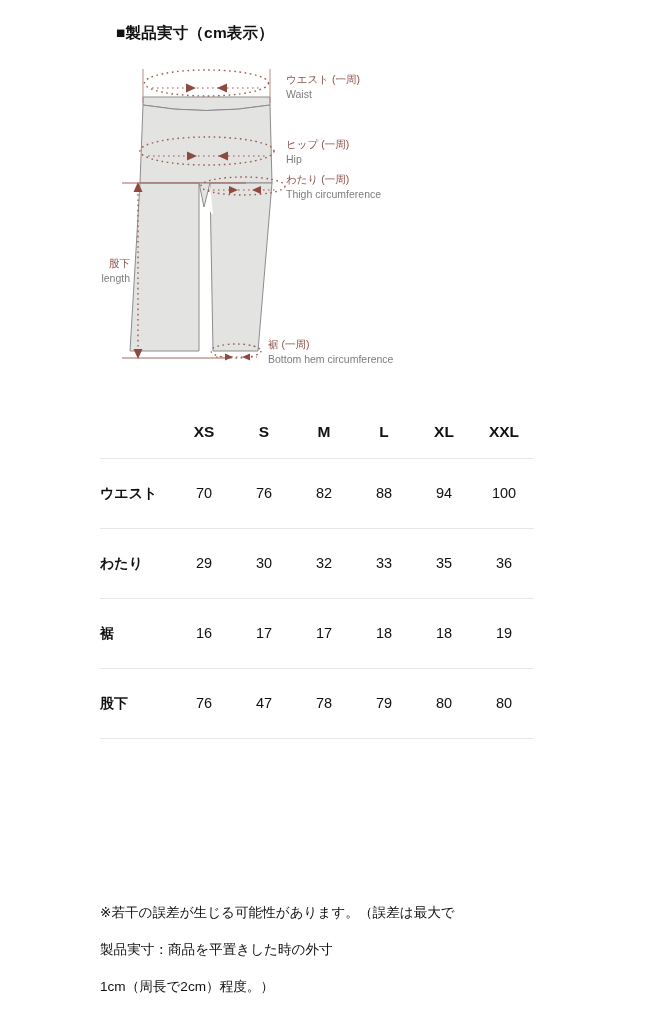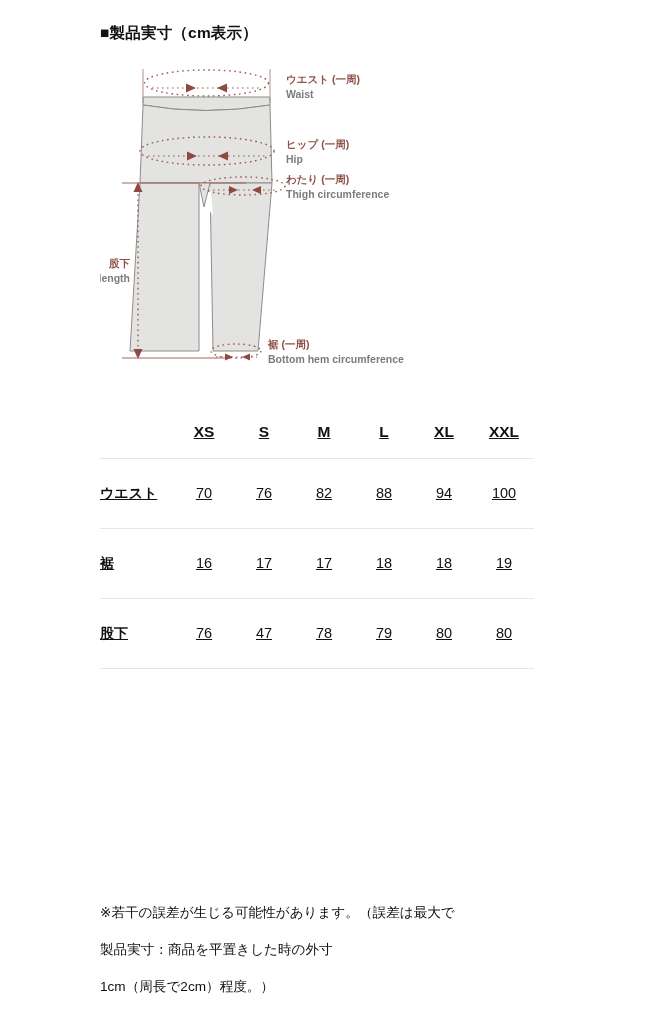--- a/index.html
+++ b/index.html
@@ -10,57 +10,55 @@
     background: #ffffff;
     font-family: "Liberation Sans", "DejaVu Sans", sans-serif;
     color: #111111;
     overflow: hidden;
   }
   .page { position: relative; width: 648px; height: 1024px; padding: 0; }
 
   
   .heading {
     position: absolute;
-    left: 100px;
+    left: 116px;
     top: 23px;
     font-size: 15.5px;
     font-weight: bold;
     letter-spacing: 0.2px;
     color: #111;
     white-space: nowrap;
   }
 
   
   .diagram-wrap {
     position: absolute;
     left: 100px;
     top: 55px;
     width: 448px;
     height: 330px;
-    font-weight: bold;
   }
   .diagram-wrap svg { display:block; }
 
   
   .size-table {
     position: absolute;
     left: 100px;
     top: 412px;
     width: 434px;
     border-collapse: collapse;
     table-layout: fixed;
   }
   .size-table col.c-label { width: 74px; }
   .size-table col.c-size  { width: 60px; }
   .size-table th, .size-table td {
     border-bottom: 1px solid #e6e6e6;
     padding: 0;
     text-align: center;
     vertical-align: middle;
-    text-decoration: underline;
   }
   .size-table thead th {
     height: 46px;
     font-size: 15.5px;
     font-weight: bold;
     color: #111;
     padding-bottom: 6px;
   }
   .size-table thead th.blank { border-bottom: 1px solid #e6e6e6; }
   .size-table tbody th {
@@ -197,20 +195,29 @@
       <tr>
         <th>ウエスト</th>
         <td>70</td>
         <td>76</td>
         <td>82</td>
         <td>88</td>
         <td>94</td>
         <td>100</td>
       </tr>
       <tr>
+        <th>わたり</th>
+        <td>29</td>
+        <td>30</td>
+        <td>32</td>
+        <td>33</td>
+        <td>35</td>
+        <td>36</td>
+      </tr>
+      <tr>
         <th>裾</th>
         <td>16</td>
         <td>17</td>
         <td>17</td>
         <td>18</td>
         <td>18</td>
         <td>19</td>
       </tr>
       <tr>
         <th>股下</th>

